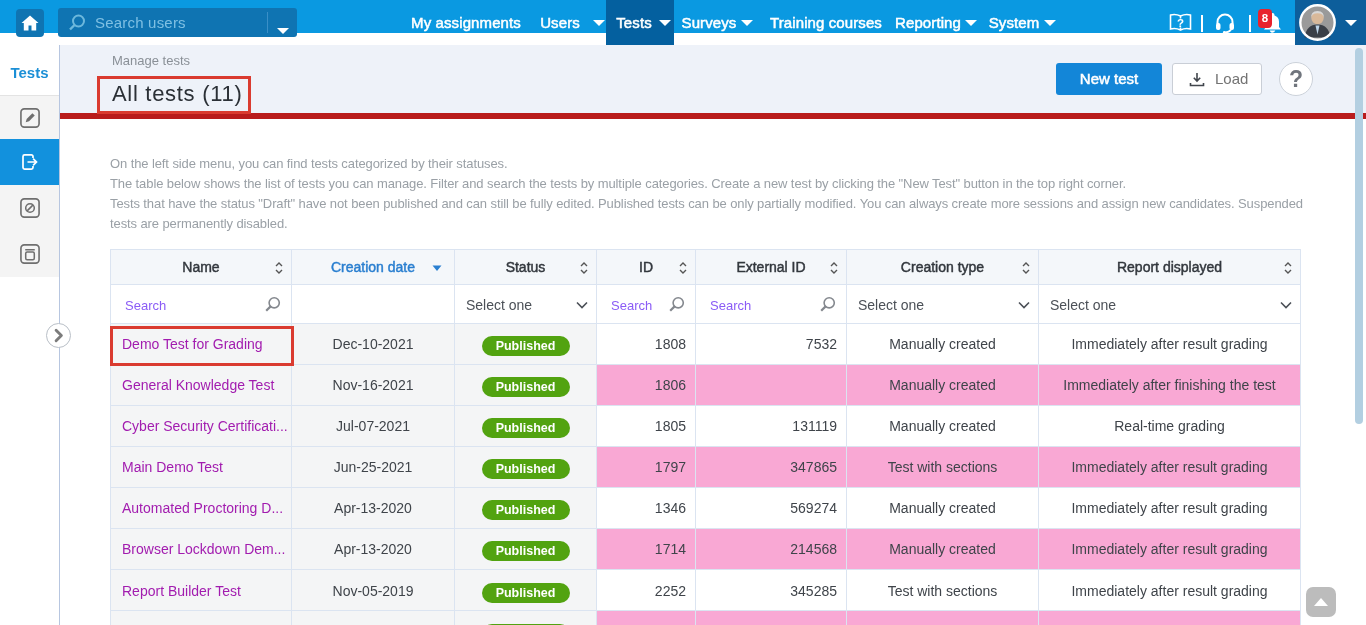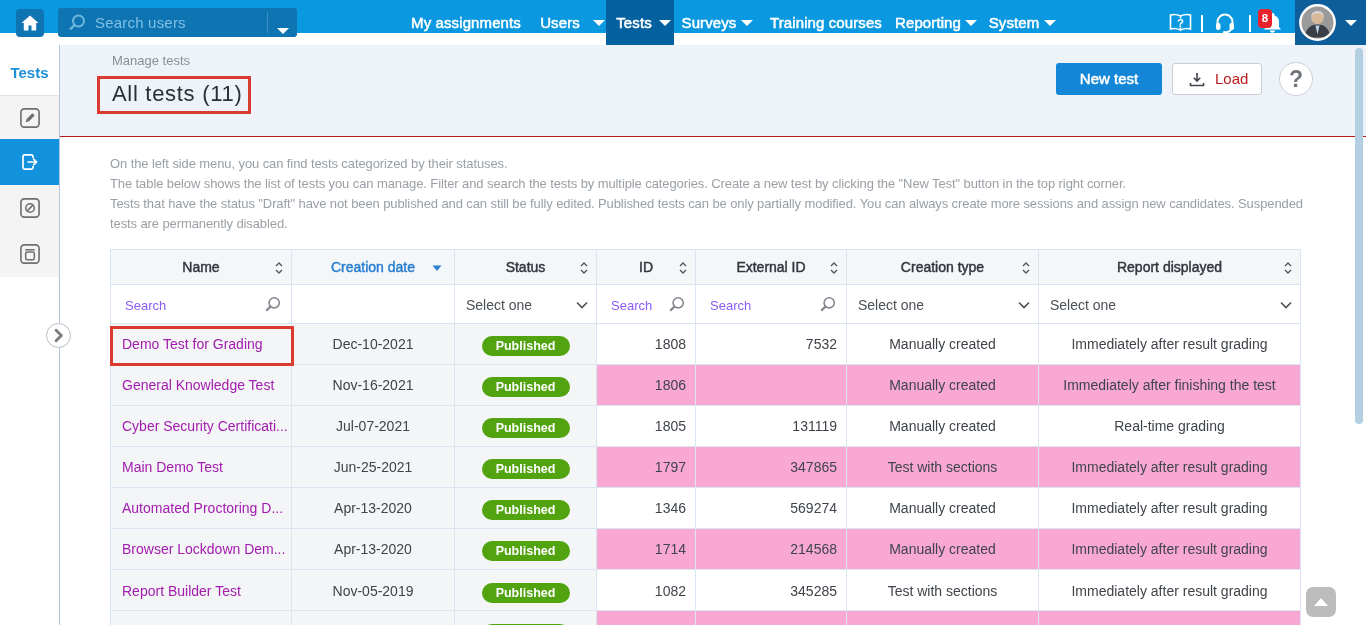--- a/index.html
+++ b/index.html
@@ -20,26 +20,26 @@
 
   
   #sidebar-line { position:absolute; left:59px; top:45px; width:1px; height:580px; background:#b7c6e0; }
   #sb-top { position:absolute; left:0; top:45px; width:59px; height:51px; background:#fff; border-bottom:1px solid #e3e3e3; color:#1b8fd6; font-size:15px; font-weight:700; text-align:center; line-height:55px; }
   .sb-item { position:absolute; left:0; width:59px; background:#f4f4f4; }
   .sb-item.sel { background:#1291dd; }
   .sb-item svg { position:absolute; left:50%; top:50%; transform:translate(-50%,-50%); }
   #sb-toggle { position:absolute; left:46px; top:323px; width:25px; height:25px; background:#fff; border:1px solid #b9bfc7; border-radius:50%; }
 
   
-  #pagehead { position:absolute; left:60px; top:45px; width:1306px; height:92px; background:#eef2f9; border-bottom:1px solid #b91c1c; }
+  #pagehead { position:absolute; left:60px; top:45px; width:1306px; height:74px; background:#eef2f9; border-bottom:6px solid #b91c1c; }
   #crumb { position:absolute; left:52px; top:8px; font-size:13px; color:#8a9097; }
   #redbox1 { position:absolute; left:37px; top:31px; width:154px; height:38px; border:3px solid #da3b30; }
   #h1txt { position:absolute; left:52px; top:36px; font-size:22px; color:#2b3036; letter-spacing:0.7px; }
   #btn-new { position:absolute; left:996px; top:18px; width:106px; height:32px; background:#1386d8; border-radius:3px; color:#fff; font-size:15px; text-align:center; line-height:32px; -webkit-text-stroke:0.5px #fff; }
-  #btn-load { position:absolute; left:1112px; top:18px; width:90px; height:32px; background:#fff; border:1px solid #c9ced6; border-radius:3px; font-size:15px; color:#b91c1c; line-height:30px; }
+  #btn-load { position:absolute; left:1112px; top:18px; width:90px; height:32px; background:#fff; border:1px solid #c9ced6; border-radius:3px; font-size:15px; color:#737373; line-height:30px; }
   #btn-help { position:absolute; left:1219px; top:17px; width:34px; height:34px; background:#fff; border:1px solid #ccd2da; border-radius:50%; color:#70757d; font-size:23px; font-weight:700; text-align:center; line-height:33px; }
 
   
   #desc { position:absolute; left:110px; top:154px; font-size:13px; color:#9aa0a6; line-height:20px; letter-spacing:-0.1px; }
 
   
   #tbl { position:absolute; left:110px; top:249px; width:1190px; }
   table { border-collapse:collapse; width:1190px; table-layout:fixed; }
   td,th { border:1px solid #dbe4f1; overflow:hidden; white-space:nowrap; position:relative; }
   tr.hd th { height:35px; background:#f4f7fa; font-size:14px; font-weight:400; -webkit-text-stroke:0.45px currentColor; color:#32373d; }
@@ -311,21 +311,21 @@
     <td class="ctr"><span class="pill">Published</span></td>
     <td class="rgt">1714</td>
     <td class="rgt">214568</td>
     <td class="ctr">Manually created</td>
     <td class="ctr">Immediately after result grading</td>
   </tr>
   <tr class="data odd">
     <td class="lft"><a class="lnk">Report Builder Test</a></td>
     <td class="ctr">Nov-05-2019</td>
     <td class="ctr"><span class="pill">Published</span></td>
-    <td class="rgt">1082</td>
+    <td class="rgt">2252</td>
     <td class="rgt">345285</td>
     <td class="ctr">Test with sections</td>
     <td class="ctr">Immediately after result grading</td>
   </tr>
   <tr class="data even">
     <td class="lft"></td>
     <td class="ctr"></td>
     <td class="ctr"><span class="pill">Published</span></td>
     <td class="rgt"></td>
     <td class="rgt"></td>

